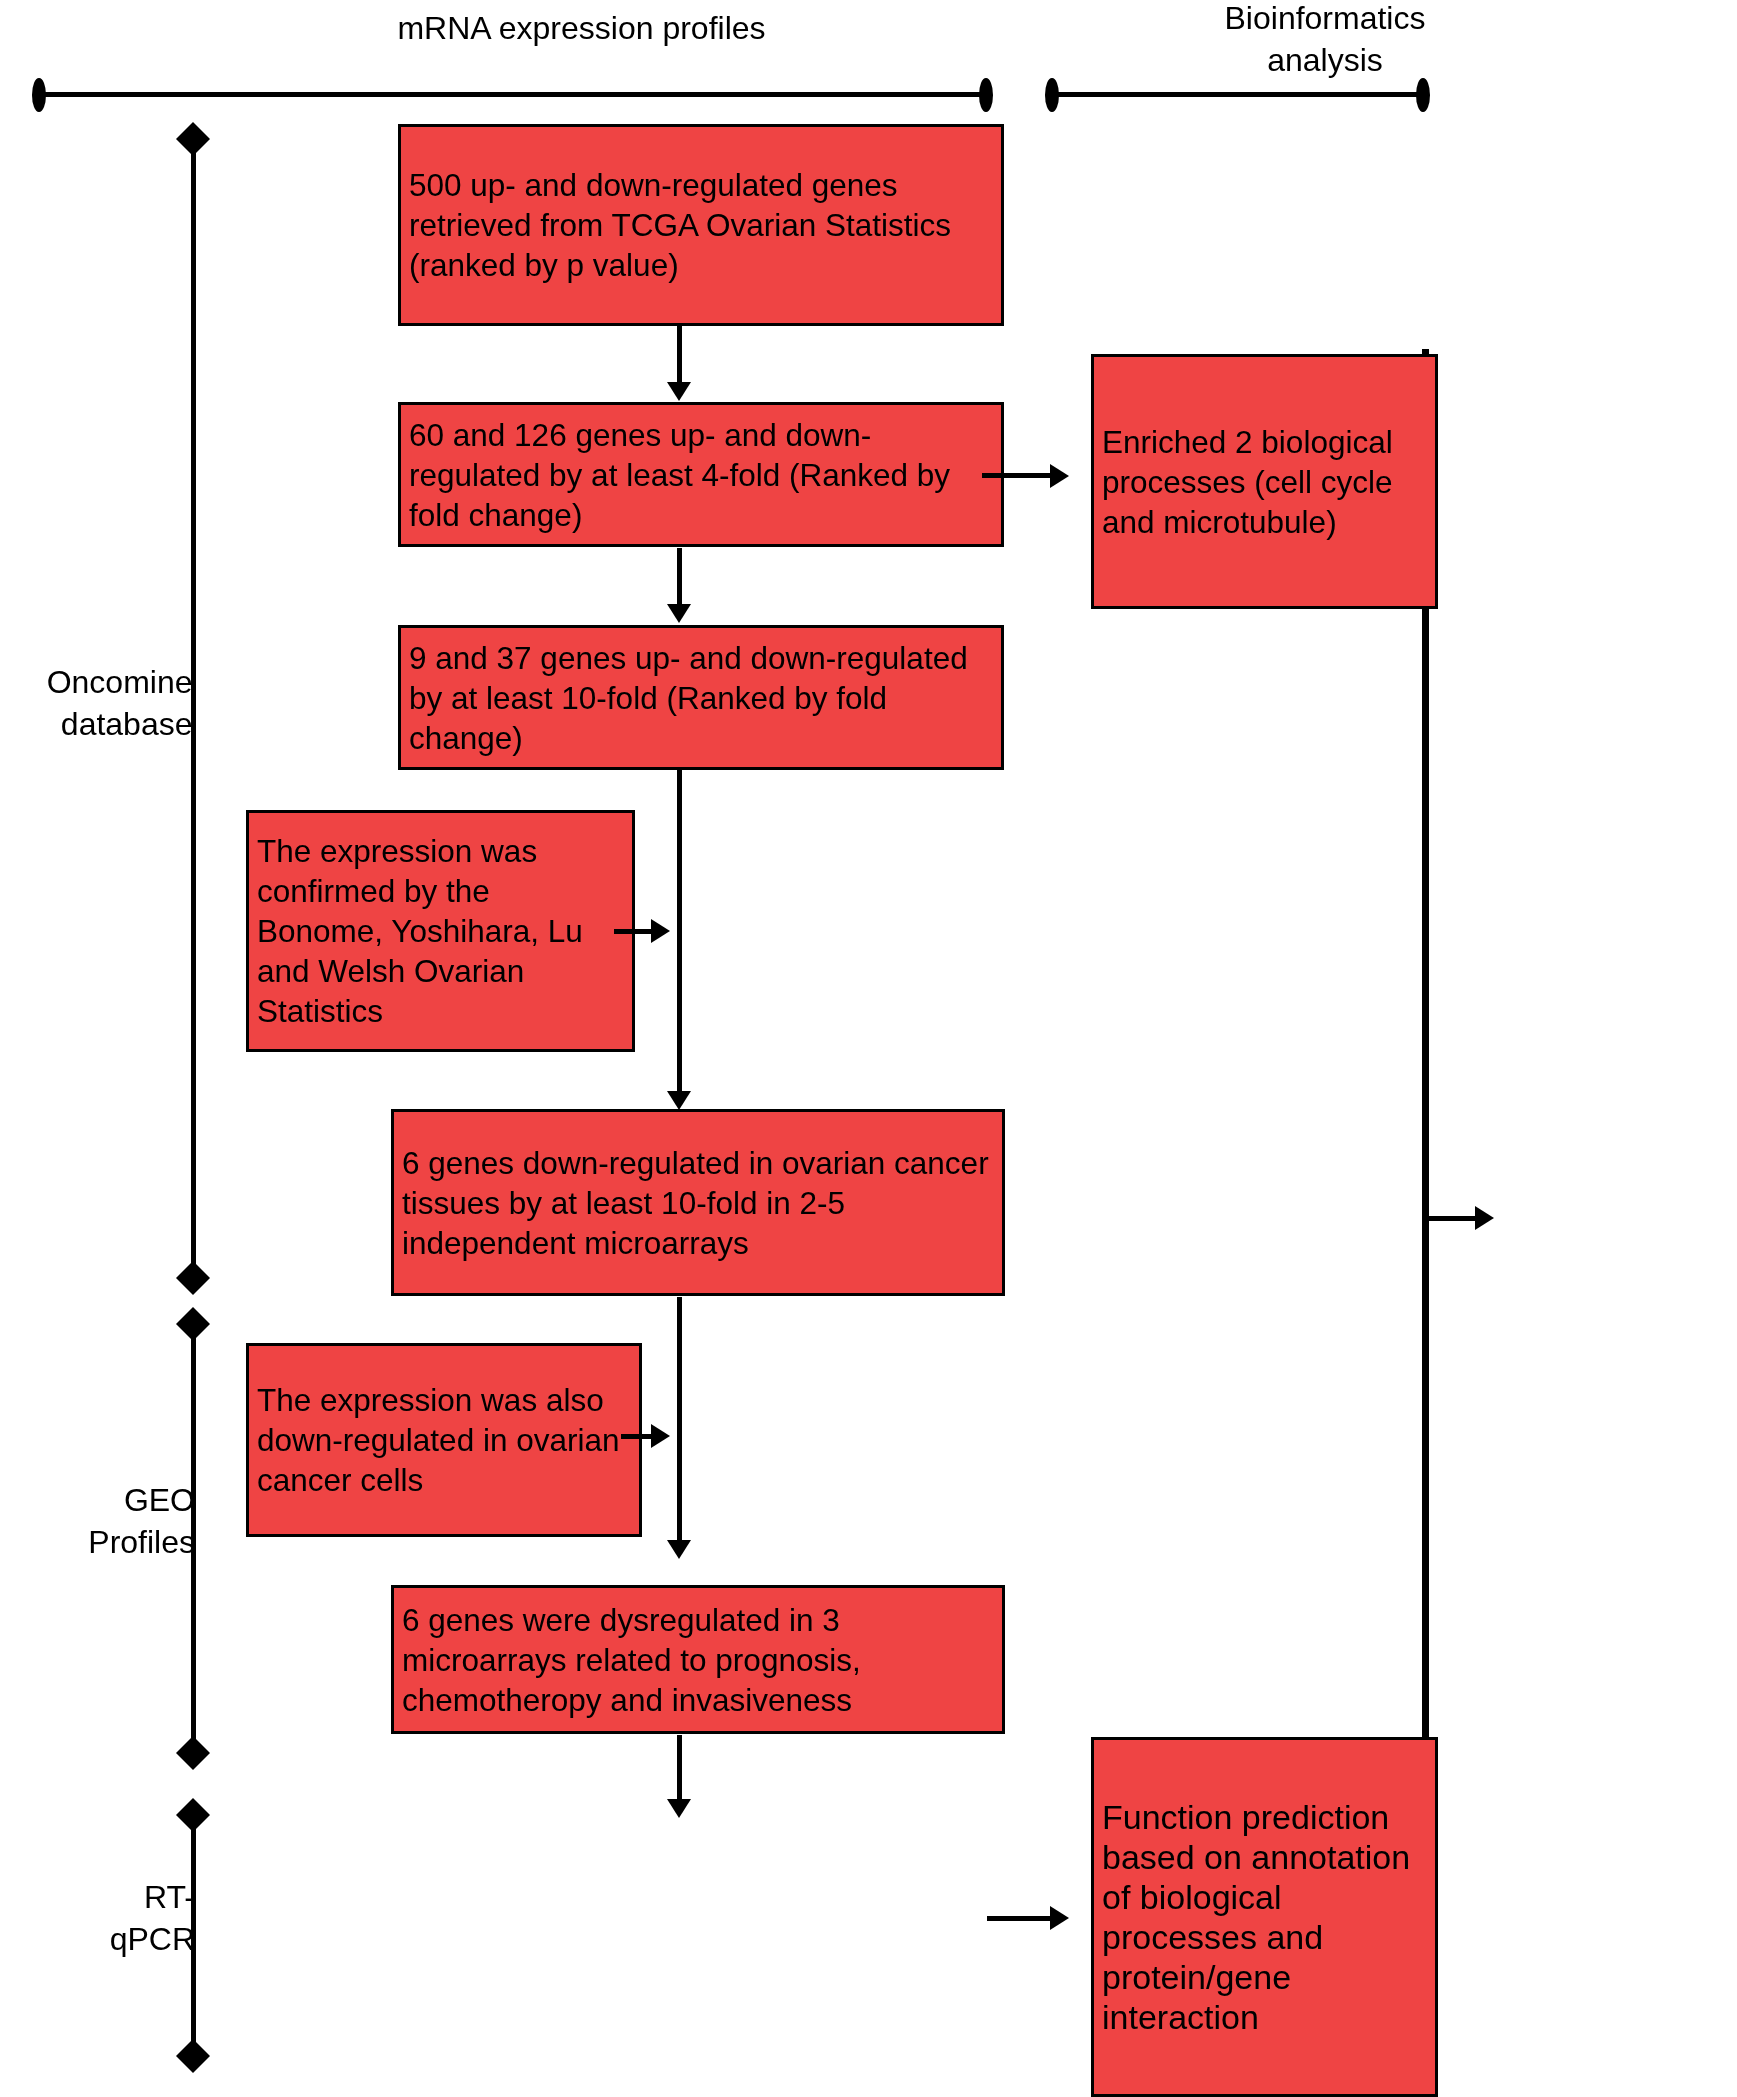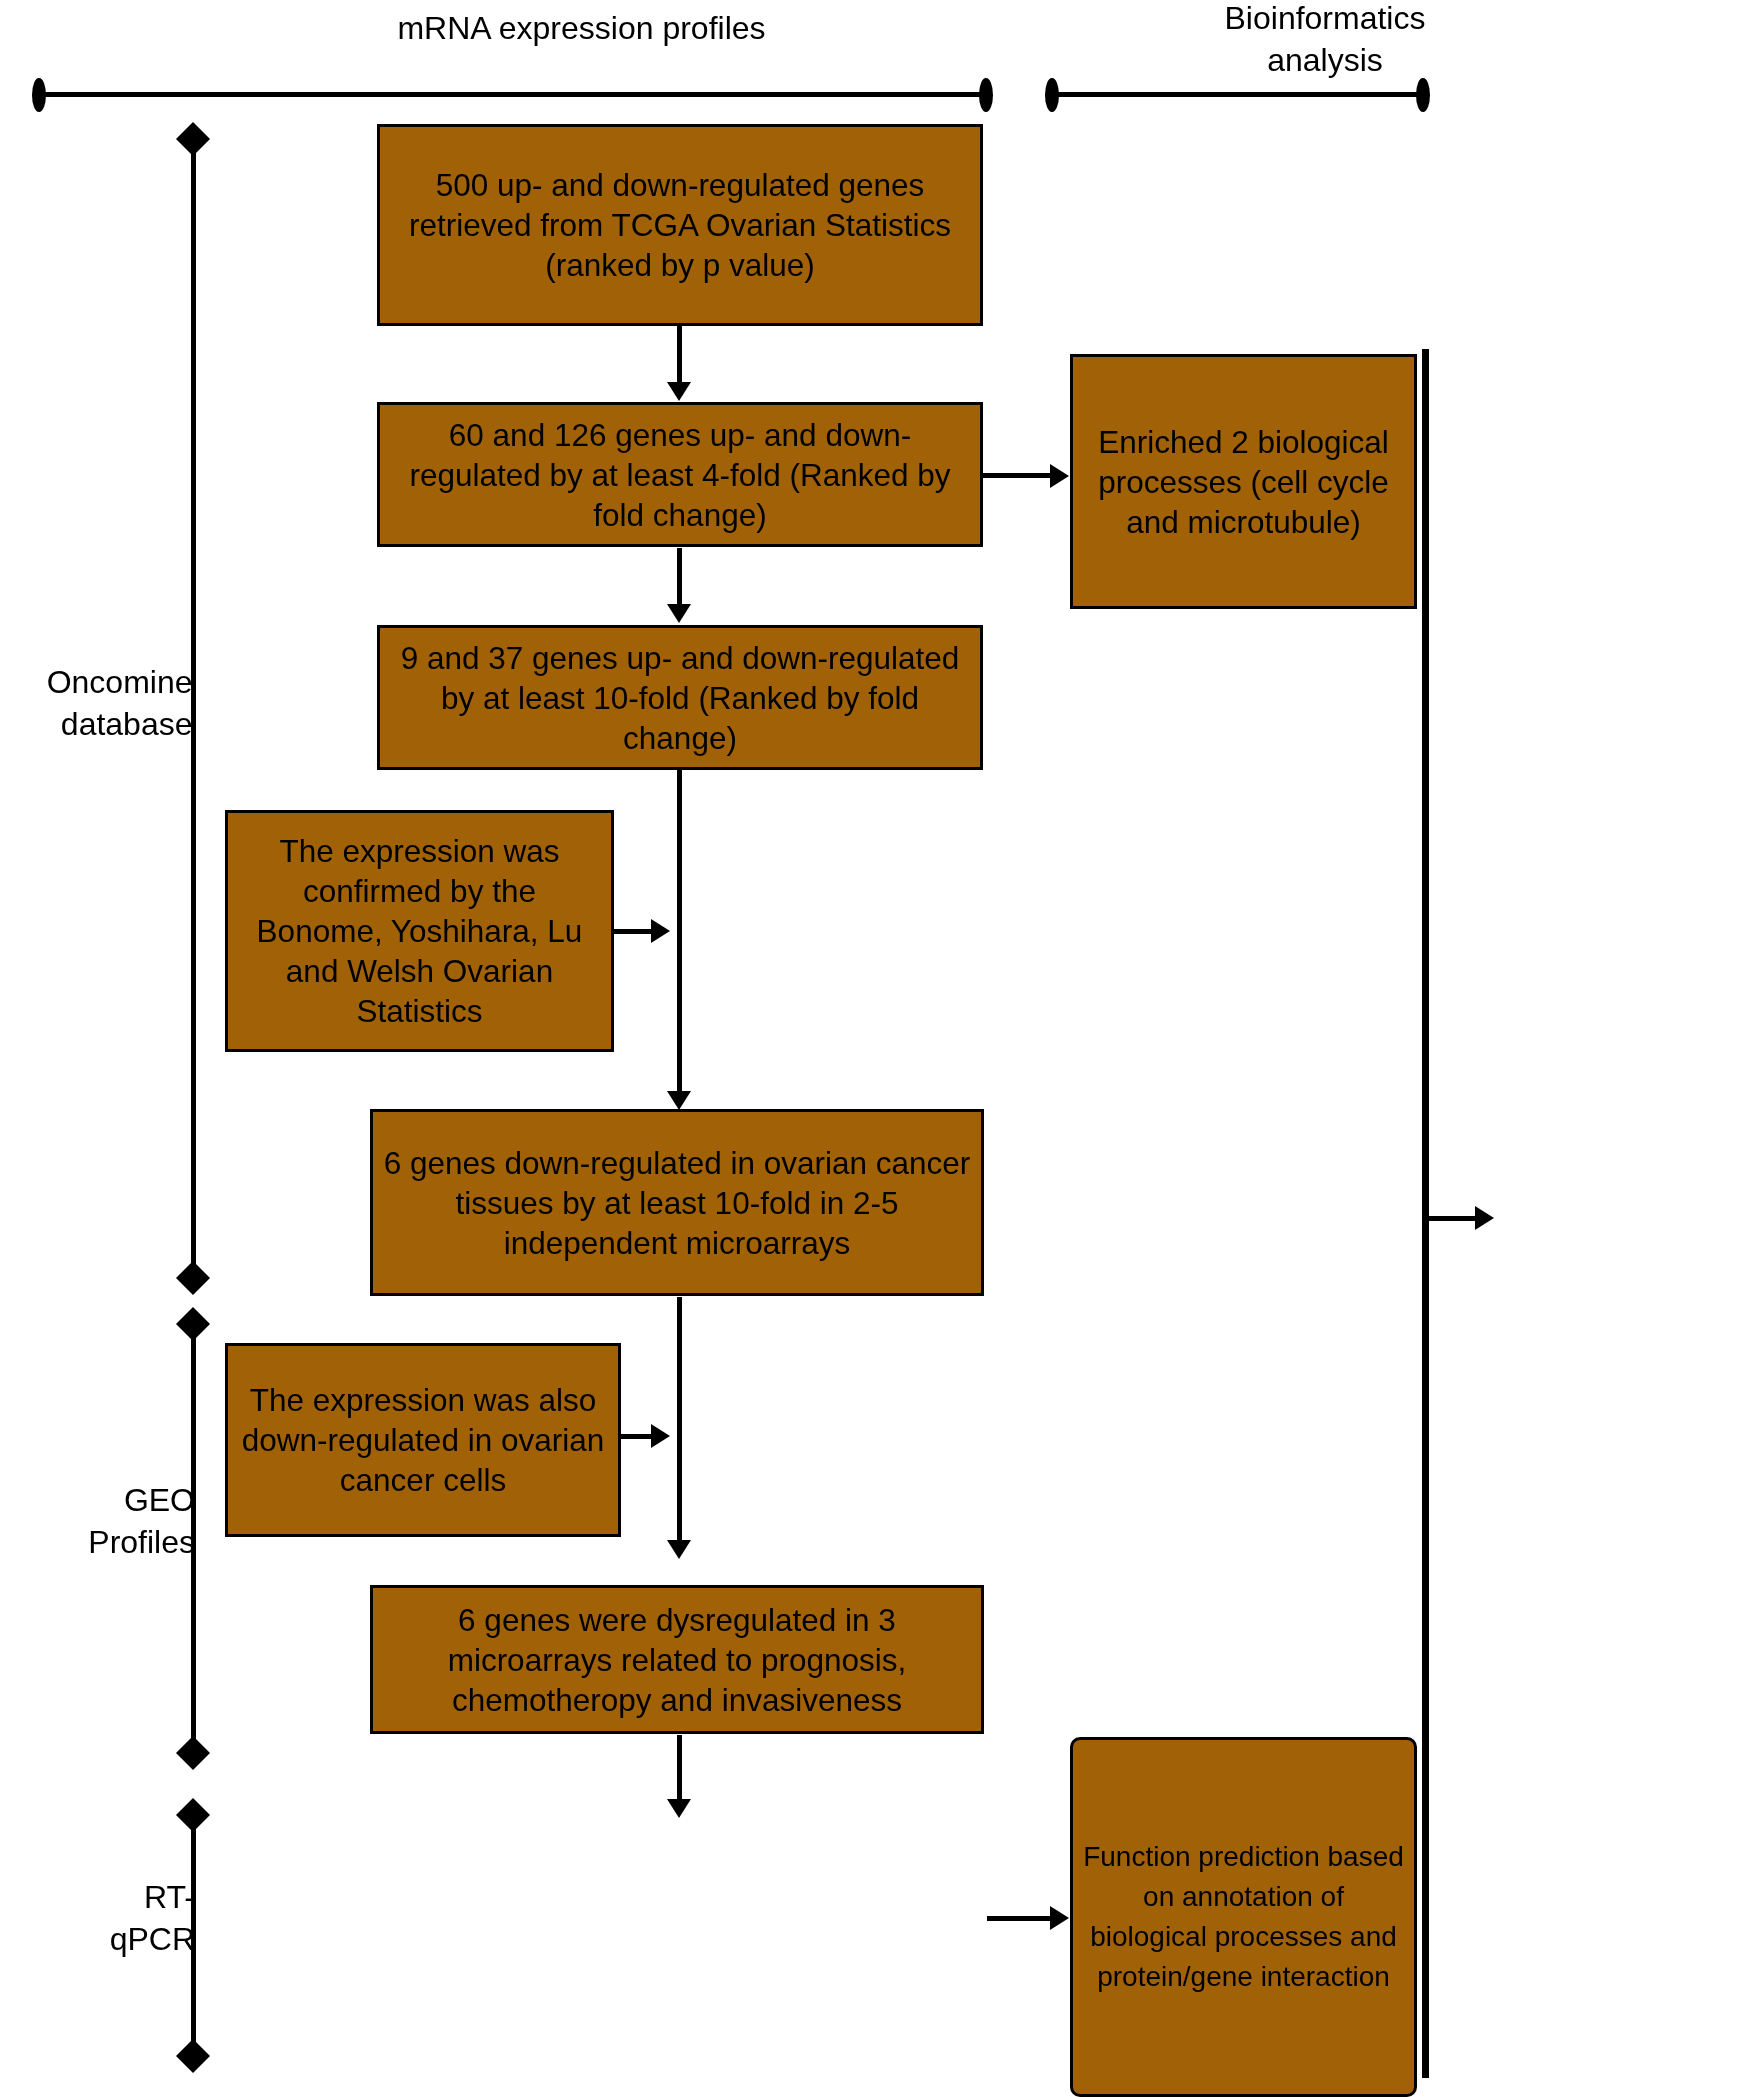--- a/index.html
+++ b/index.html
@@ -55,31 +55,31 @@
   .rail {
     position: absolute;
     width: 7.3px;
     background: #000;
   }
   
   .box {
     position: absolute;
     box-sizing: border-box;
     border: 3.2px solid #000;
-    background: #a16207;
+    background: #ef4444;
     display: flex;
     align-items: center;
     justify-content: center;
-    text-align: center;
     font-size: 31.5px;
     line-height: 40px;
     padding: 3.2px 8px;
     white-space: pre-line;
-  }
-  .box.tight { font-size: 28px; line-height: 40px; border-radius: 10px; }
+    margin-left: 21px;
+  }
+  .box.tight { font-size: 34px; line-height: 40px; }
   
   .v-line {
     position: absolute;
     width: 4.8px;
     background: #000;
   }
   .h-line {
     position: absolute;
     height: 4.8px;
     background: #000;

